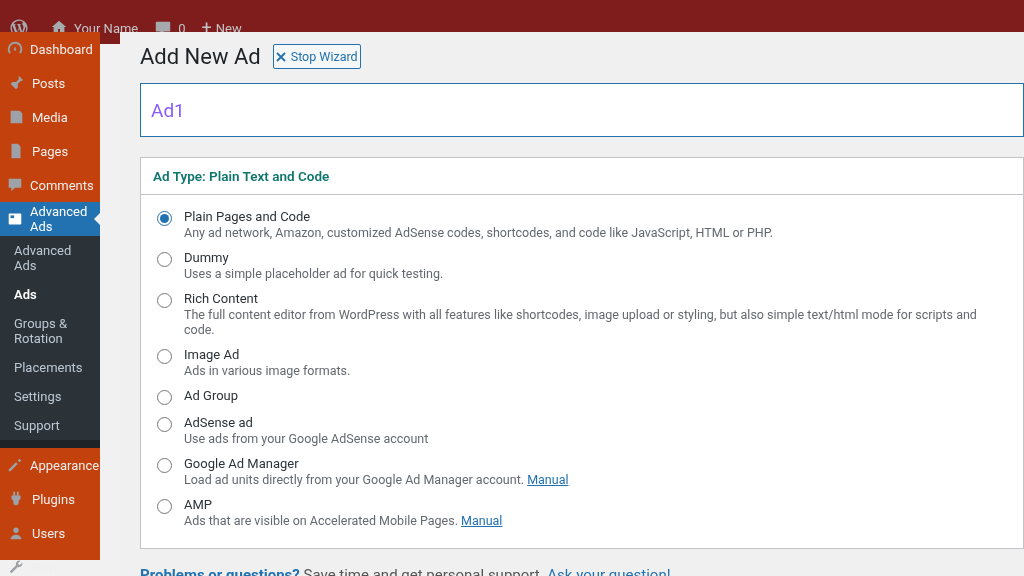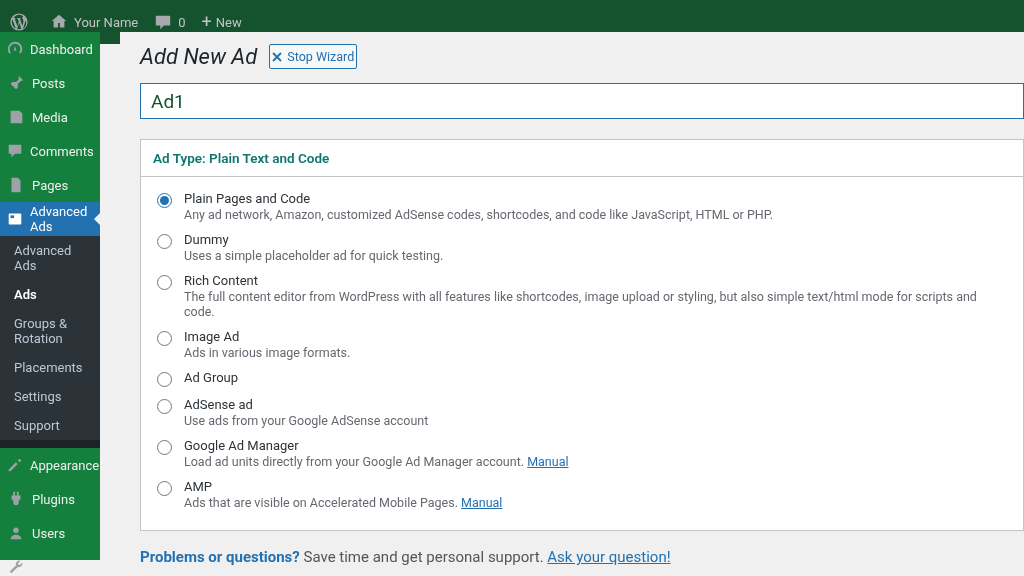--- a/index.html
+++ b/index.html
@@ -1,46 +1,46 @@
 <!DOCTYPE html>
 <html><head>
 <meta charset="utf-8">
 <style>
 * { margin: 0; padding: 0; box-sizing: border-box; font-family: -apple-system, BlinkMacSystemFont, "Segoe UI", Roboto, sans-serif; }
 body { width: 1024px; height: 576px; overflow: hidden; background: #f1f1f1; }
 
 
-.adminbar { background: #14532d; color: #c3c4c7; height: 44px; display: flex; align-items: center; padding: 0 2px 0 2px; font-size: 13px; }
+.adminbar { background: #7f1d1d; color: #c3c4c7; height: 44px; display: flex; align-items: flex-end; padding: 0 2px 0 2px; font-size: 13px; }
 .adminbar .item { display: inline-flex; align-items: center; padding: 0 8px; height: 32px; color: #c3c4c7; }
 .adminbar .icon { width: 18px; height: 18px; display: inline-flex; align-items: center; justify-content: center; margin-right: 6px; color: #999; }
 .adminbar svg { fill: #a7aaad; }
 .adminbar .plus { font-size: 18px; margin-right: 4px; line-height: 1; }
 
 
-.sidebar { position: absolute; left: 0; top: 32px; bottom: 16px; width: 100px; background: #15803d; color: #c3c4c7; font-size: 13px; }
+.sidebar { position: absolute; left: 0; top: 32px; bottom: 16px; width: 100px; background: #c2410c; color: #c3c4c7; font-size: 13px; }
 .menu-item { display: flex; align-items: center; height: 34px; padding: 0 8px 0 6px; cursor: pointer; color: #eee; }
 .menu-item .micon { width: 20px; height: 20px; display: inline-flex; align-items: center; justify-content: center; margin-right: 6px; }
 .menu-item .micon svg { fill: #9ca2a7; }
 .menu-item.active { background: #2271b1; color: #fff; position: relative; }
 .menu-item.active .micon svg { fill: #fff; }
 .menu-item.active::after { content: ""; position: absolute; right: -0px; top: 50%; transform: translateY(-50%); border: 6px solid transparent; border-right-color: #f1f1f1; }
 .submenu { background: #2c3338; }
 .sub-item { display: block; padding: 7px 12px 7px 14px; color: #bbc8d4; font-size: 13px; cursor: pointer; }
 .sub-item.current { font-weight: 600; color: #fff; }
 .separator { height: 8px; background: #1d2327; }
 
 
 .main { position: absolute; left: 120px; top: 32px; right: 0; bottom: 0; background: #f0f0f1; padding: 12px 0 0 20px; overflow: hidden; }
 .page-title-row { display: flex; align-items: center; gap: 12px; margin-bottom: 14px; }
-.page-title { font-size: 22px; font-weight: 400; color: #1d2327; font-style: italic; }
+.page-title { font-size: 22px; font-weight: 400; color: #1d2327; }
 .stop-btn { border: 1px solid #2271b1; color: #2271b1; background: #f6f7f7; padding: 4px 2px; font-size: 12.5px; border-radius: 2px; display: inline-flex; align-items: center; gap: 5px; cursor: pointer; }
 .stop-btn .x-icon { width: 10px; height: 10px; }
 
 
-.title-input { width: 100%; height: 36px; border: 1px solid #2271b1; background: #fff; font-size: 19px; padding: 2px 10px; color: #14532d; outline: none; }
+.title-input { width: 100%; height: 54px; border: 1px solid #2271b1; background: #fff; font-size: 19px; padding: 2px 10px; color: #8b5cf6; outline: none; }
 
 
 .box { background: #fff; border: 1px solid #c3c4c7; margin-top: 20px; }
 .box-header { border-bottom: 1px solid #c3c4c7; padding: 10px 12px; font-weight: 600; font-size: 13.5px; color: #0f766e; }
 .box-body { padding: 14px 16px 10px 16px; }
 .opt { display: flex; gap: 12px; margin-bottom: 10px; }
 .opt input[type=radio] { margin-top: 2px; width: 15px; height: 15px; accent-color: #2271b1; flex-shrink: 0; }
 .opt-label { font-size: 13px; color: #2c3338; }
 .opt-desc { font-size: 12.5px; color: #646970; margin-top: 1px; }
 .opt-desc a { color: #2271b1; text-decoration: underline; }
@@ -103,32 +103,32 @@
     <span class="micon">
         <svg viewBox="0 0 20 20" width="18" height="18">
           <path d="M4 3h10l3 3v11H4zM7 7l3 2-3 2z"></path>
         </svg>
       </span>
     <span>Media</span>
   </div>
   <div class="menu-item">
     <span class="micon">
         <svg viewBox="0 0 20 20" width="18" height="18">
+          <path d="M5 2h7l3 3v13H5zM7 9h6v1H7zm0 3h6v1H7z"></path>
+        </svg>
+      </span>
+    <span>Pages</span>
+  </div>
+  <div class="menu-item">
+    <span class="micon">
+        <svg viewBox="0 0 20 20" width="18" height="18">
           <path d="M3 3h14v10h-7l-4 4v-4H3z"></path>
         </svg>
       </span>
     <span>Comments</span>
-  </div>
-  <div class="menu-item">
-    <span class="micon">
-        <svg viewBox="0 0 20 20" width="18" height="18">
-          <path d="M5 2h7l3 3v13H5zM7 9h6v1H7zm0 3h6v1H7z"></path>
-        </svg>
-      </span>
-    <span>Pages</span>
   </div>
   <div class="menu-item active">
     <span class="micon">
         <svg viewBox="0 0 20 20" width="18" height="18">
           <rect x="3" y="4" width="14" height="12" rx="1"></rect>
           <rect x="5" y="6" width="4" height="3" fill="#2271b1"></rect>
         </svg>
       </span>
     <span>Advanced Ads</span>
   </div>

